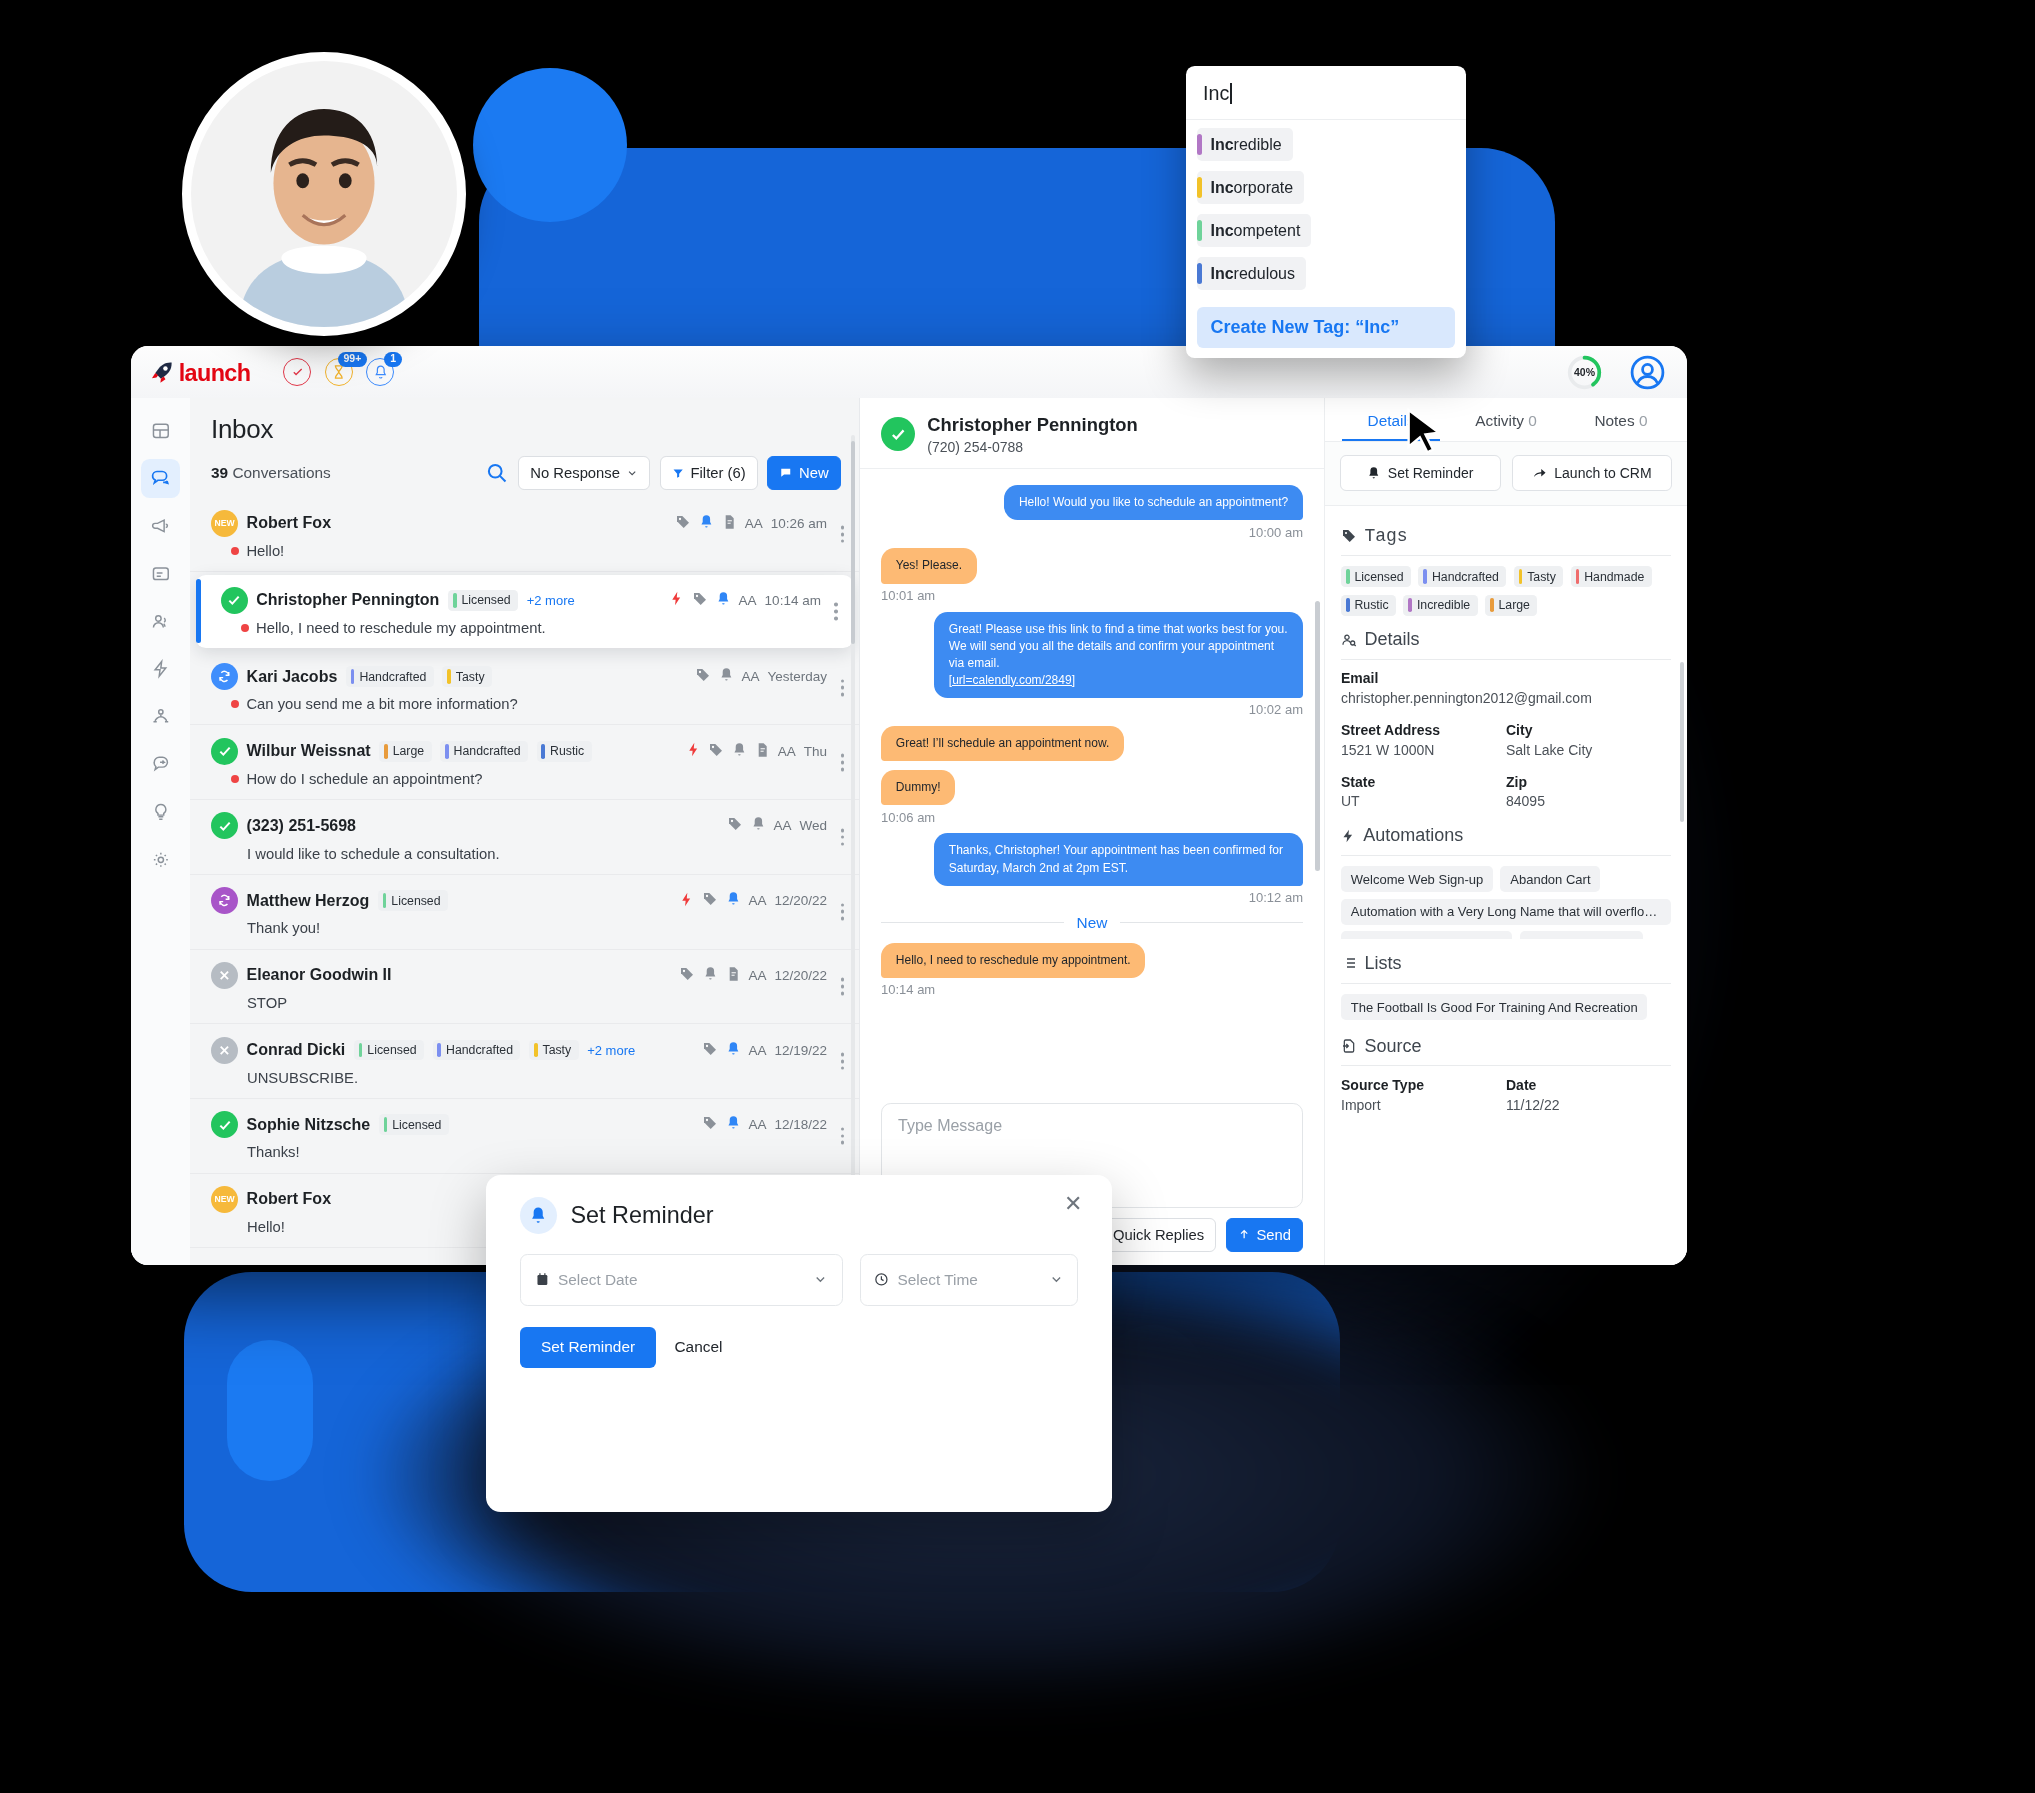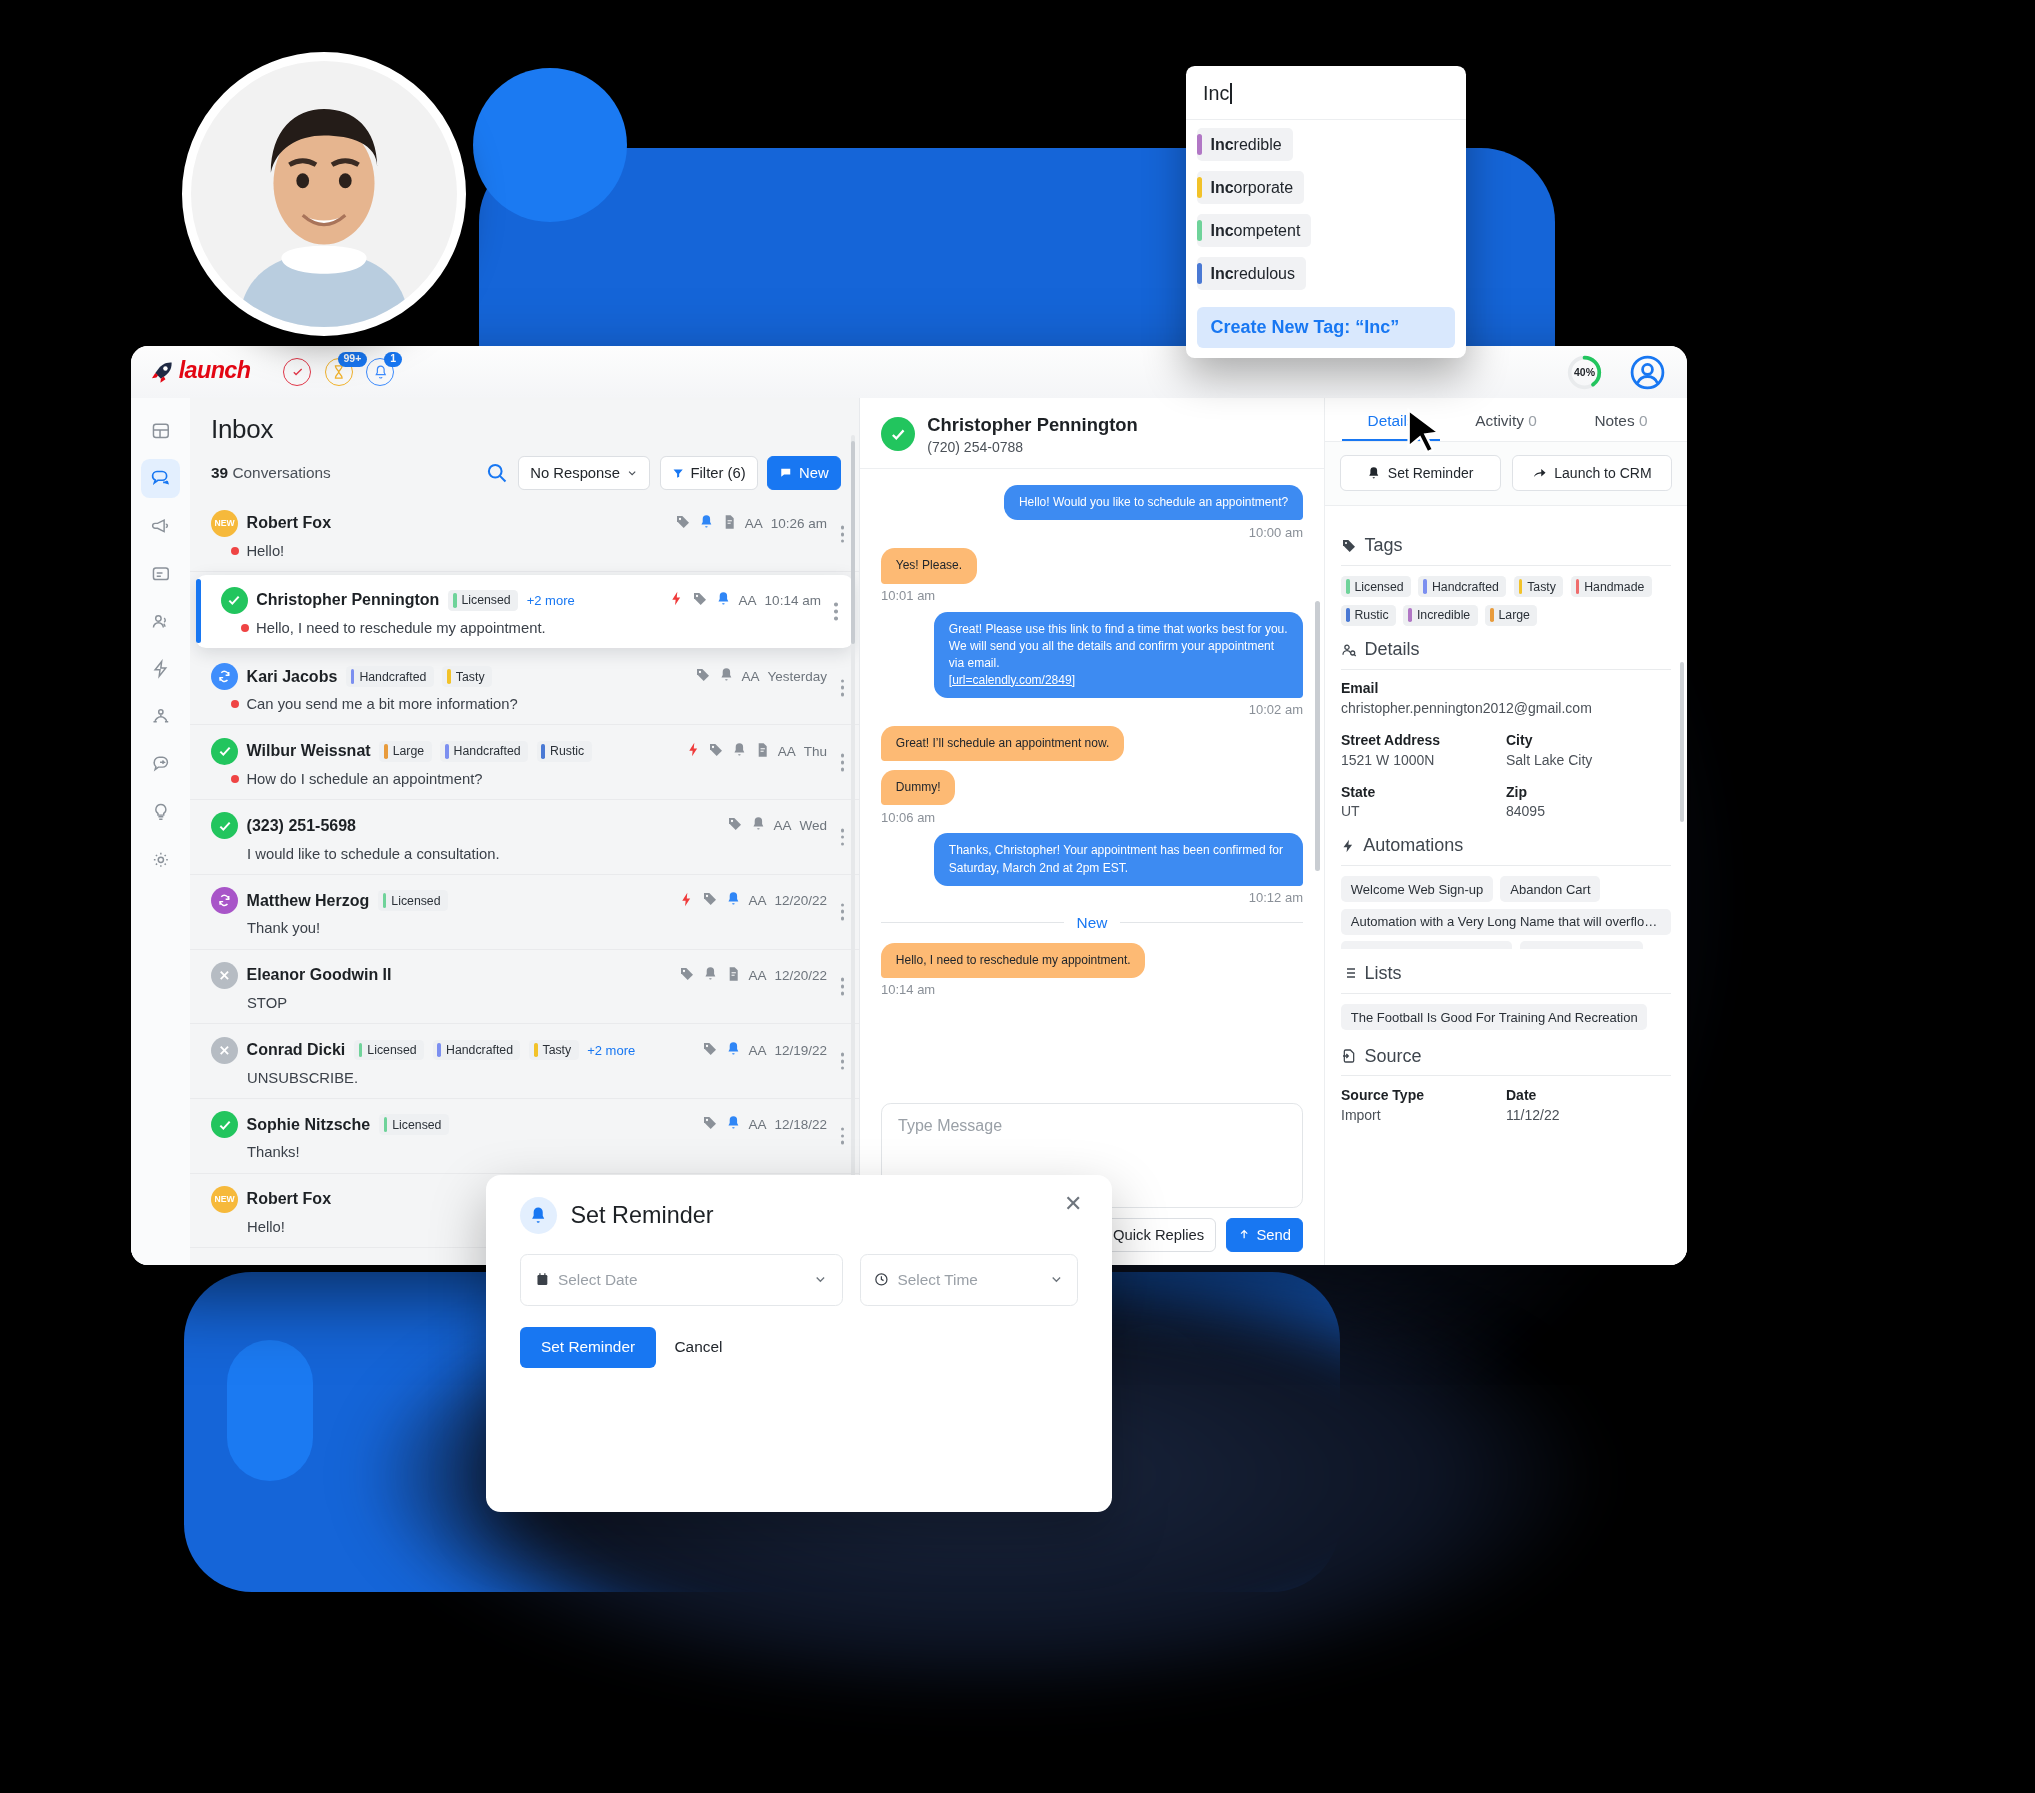--- a/index.html
+++ b/index.html
@@ -30,21 +30,21 @@
     z-index: 20;
   }
 
   
   #app-header {
     height:52px; min-height:52px; display:flex; align-items:center;
     padding:0 21px 0 17px;
     background:linear-gradient(#fdfdfd,#f4f5f7);
     position:relative;
   }
-  .logo { display:flex; align-items:flex-start; gap:3.7px;font-style:italic; }
+  .logo { display:flex; align-items:flex-end; gap:3.7px; }
   .rocket-svg { width:27px; height:27px; display:block; }
   .logo-word { font-size:23.4px; font-weight:700; color:#e30613; letter-spacing:-0.6px; line-height:1; }
   .header-icons { display:flex; align-items:center; gap:13.5px; margin-left:33px; }
   .hicon { width:28px; height:28px; border-radius:50%; border:1.8px solid; position:relative;
            display:flex; align-items:center; justify-content:center; }
   .hicon.red { border-color:#e2384a; color:#e2384a; }
   .hicon.yellow { border-color:#f2b32c; color:#f2b32c; }
   .hicon.blue { border-color:#3d8bfd; color:#3d8bfd; }
   .hbadge { position:absolute; top:-7.4px; right:-14.8px; background:#1877f2; color:#fff;
             border-radius:614px; font-size:10.5px; font-weight:700; padding:1.8px 5.5px; line-height:1.1; }
@@ -810,21 +810,21 @@
         </div>
         <div class="ibtn">
           <svg width="14.8" height="14.8" viewBox="0 0 24 24" fill="currentColor">
               <path d="M3 18c2-7 8-8 12-8V5l7 6-7 6v-5c-4 0-8 1-12 6z"></path>
             </svg>
           <span>Launch to CRM</span>
         </div>
       </div>
       <div id="info-scroll">
 
-        <div class="sec-head" style="margin-top:16px;">
+        <div class="sec-head" style="margin-top:7px;font-family:Liberation Mono, monospace;">
           <svg width="16" height="16" viewBox="0 0 24 24" fill="currentColor">
               <path d="M3 3h8l10 10-8 8L3 11z"></path>
               <circle cx="7.5" cy="7.5" r="1.6" fill="#fff"></circle>
             </svg>
           <span>Tags</span>
         </div>
         <div class="sec-rule"></div>
         <div class="tag-wrap" id="info-tags">
             <div class="tag-chip">
               <i style="background:#6fd39a"></i>

